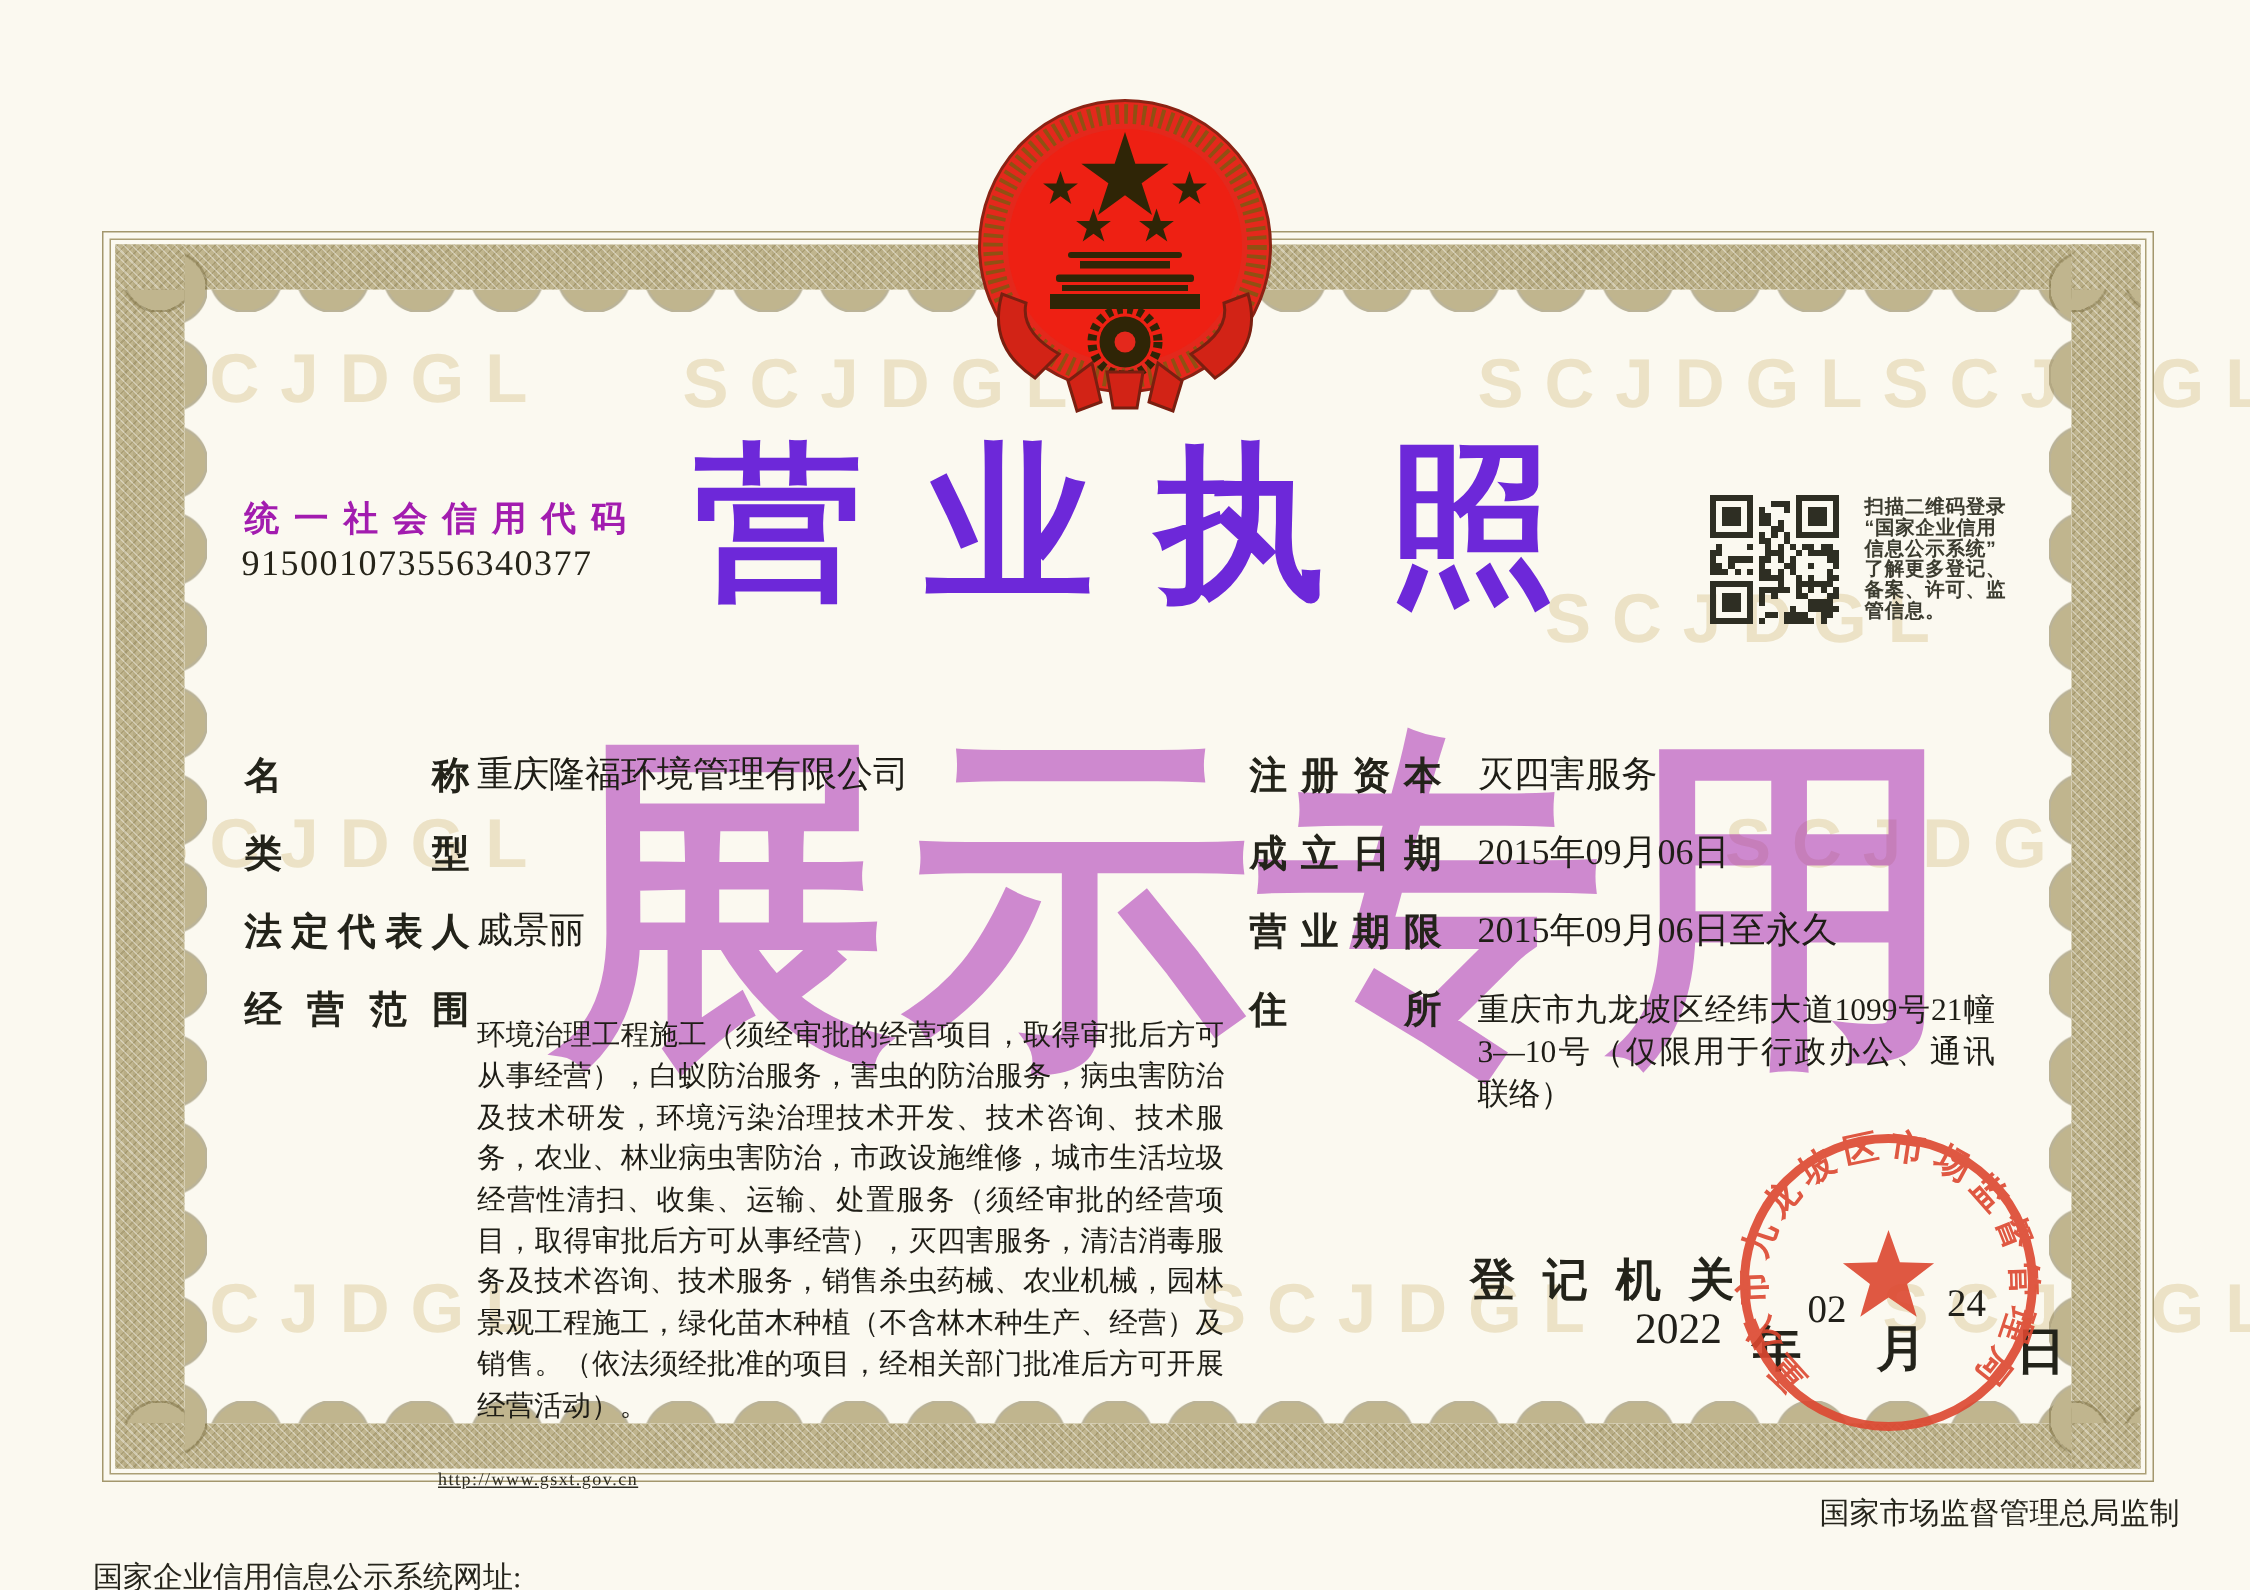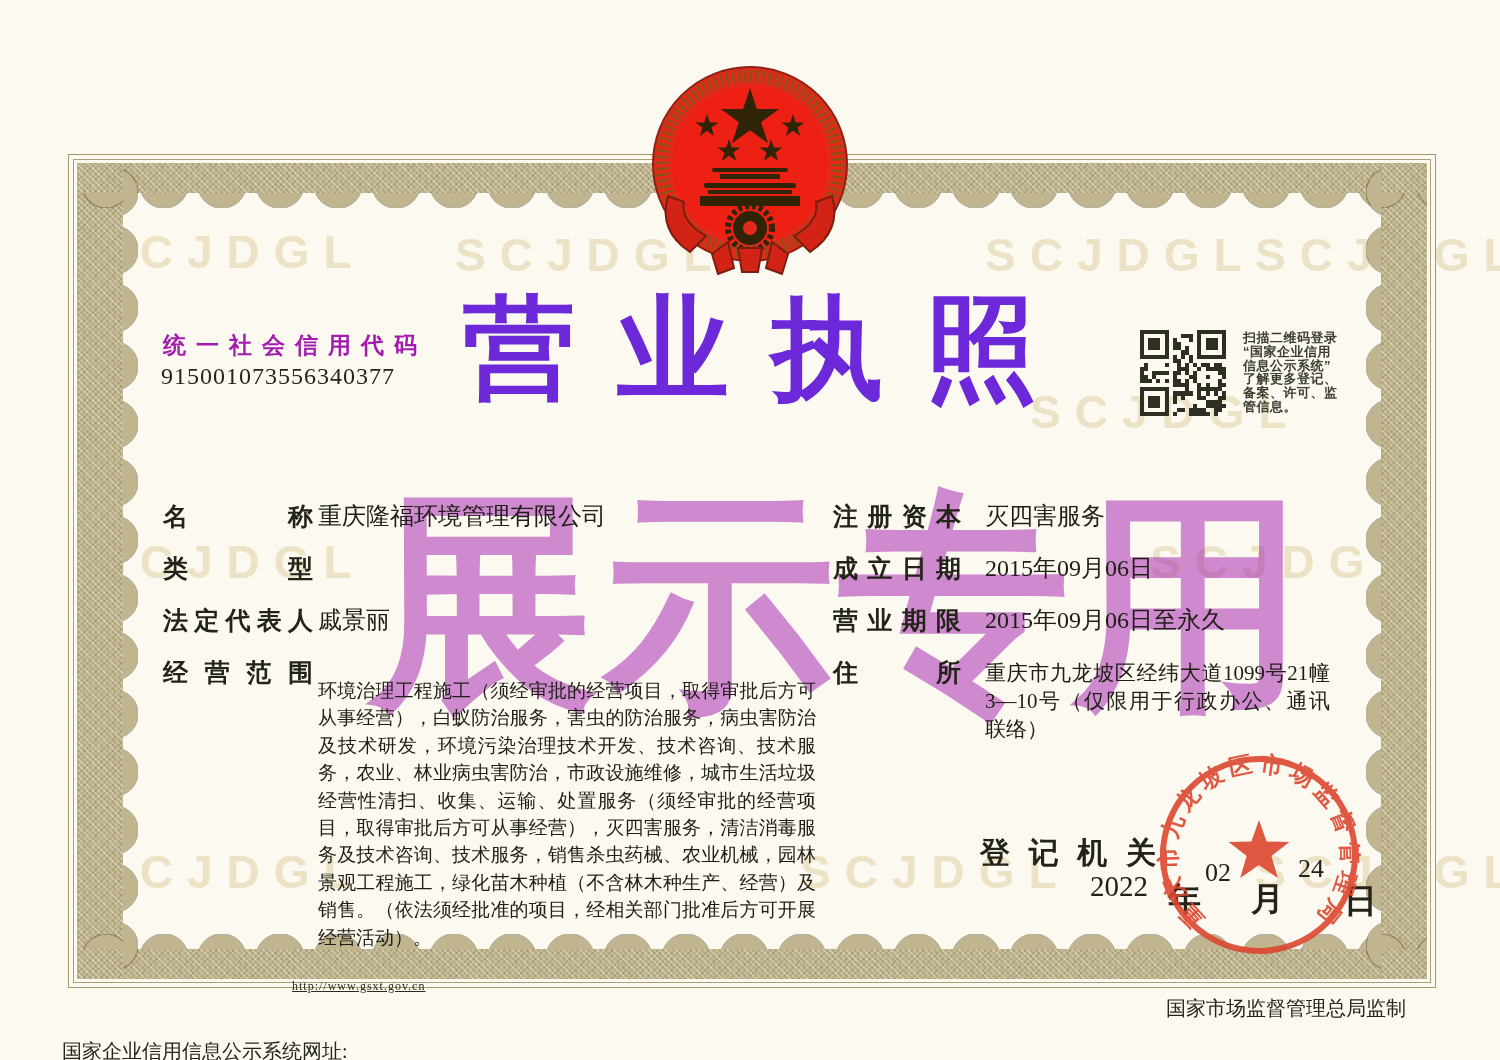--- a/index.html
+++ b/index.html
@@ -82,21 +82,21 @@
   .u-day{left:1344px;top:879px;}
 
   .seal-svg{left:1156px;top:752px;width:206px;height:206px;z-index:6;opacity:.9;}
   .emblem-svg{left:650px;top:56px;width:200px;height:222px;z-index:4;}
 
   
   .footer-left{left:62px;top:997px;font-family:"Liberation Serif",serif;font-size:20px;
                color:#26251c;z-index:4;margin-top:41px;}
   .footer-url{left:292px;top:979px;font-family:"Liberation Serif",serif;font-size:12px;
               letter-spacing:1px;color:#2b2a20;z-index:4;text-decoration:underline;}
-  .footer-right{left:1166px;top:995px;font-family:"Liberation Serif",serif;font-size:20px;
+  .footer-right{left:1213px;top:995px;font-family:"Liberation Serif",serif;font-size:20px;
                 color:#26251c;z-index:4;}
 </style>
 </head>
 <body>
 
 <div class="page">
 
   <div class="ghost" style="left:95px;top:225px">SCJDGL</div>
   <div class="ghost" style="left:455px;top:228px">SCJDGL</div>
   <div class="ghost" style="left:985px;top:228px">SCJDGL</div>

